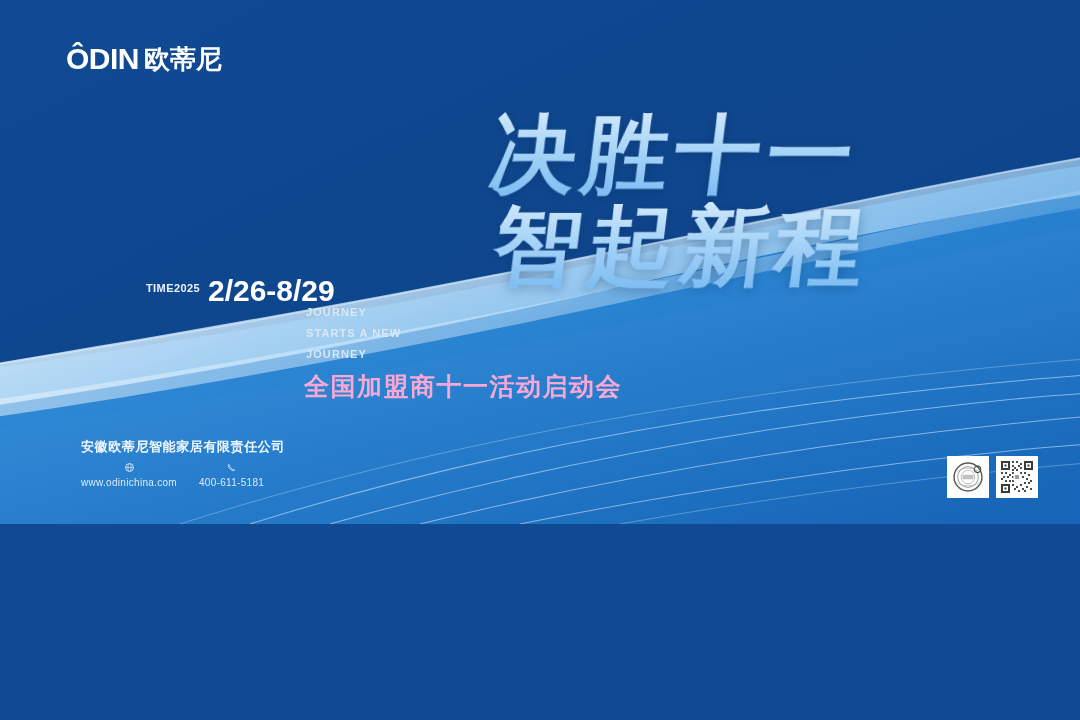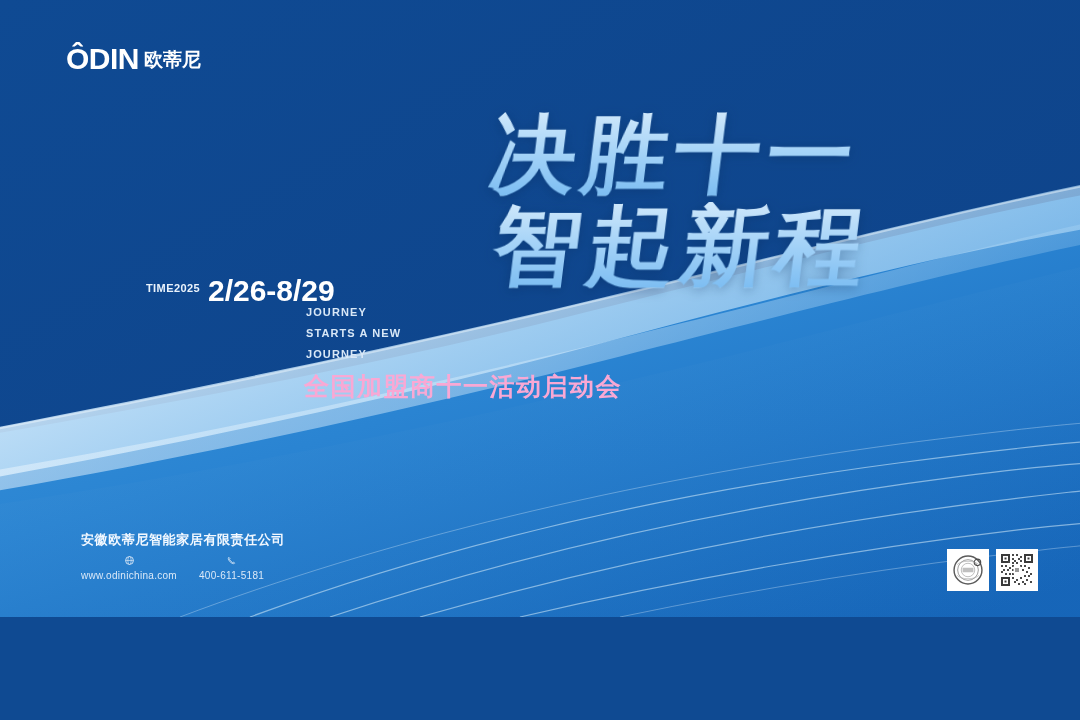--- a/index.html
+++ b/index.html
@@ -3,21 +3,21 @@
 <meta charset="utf-8">
 <style>
   html, body {
     margin: 0;
     padding: 0;
     background: #0f4a92;
   }
   #poster {
     position: relative;
     width: 1080px;
-    height: 617px;
+    height: 524px;
     overflow: hidden;
     font-family: "Liberation Sans", "DejaVu Sans", sans-serif;
     background: #10488f;
   }
 
   
   .bg-base {
     position: absolute;
     inset: 0;
     background: linear-gradient(160deg, #0f4a93 0%, #0e4690 42%, #10498f 100%);
@@ -36,21 +36,21 @@
     gap: 2px;
     color: #ffffff;
   }
   .logo-mark {
     font-size: 30px;
     font-weight: bold;
     letter-spacing: -0.5px;
     line-height: 1;
   }
   .logo-cn {
-    font-size: 19px;
+    font-size: 26px;
     font-weight: bold;
     line-height: 1;
     margin-left: 3px;
     letter-spacing: 0px;
   }
 
   
   .headline {
     position: absolute;
     left: 440px;

